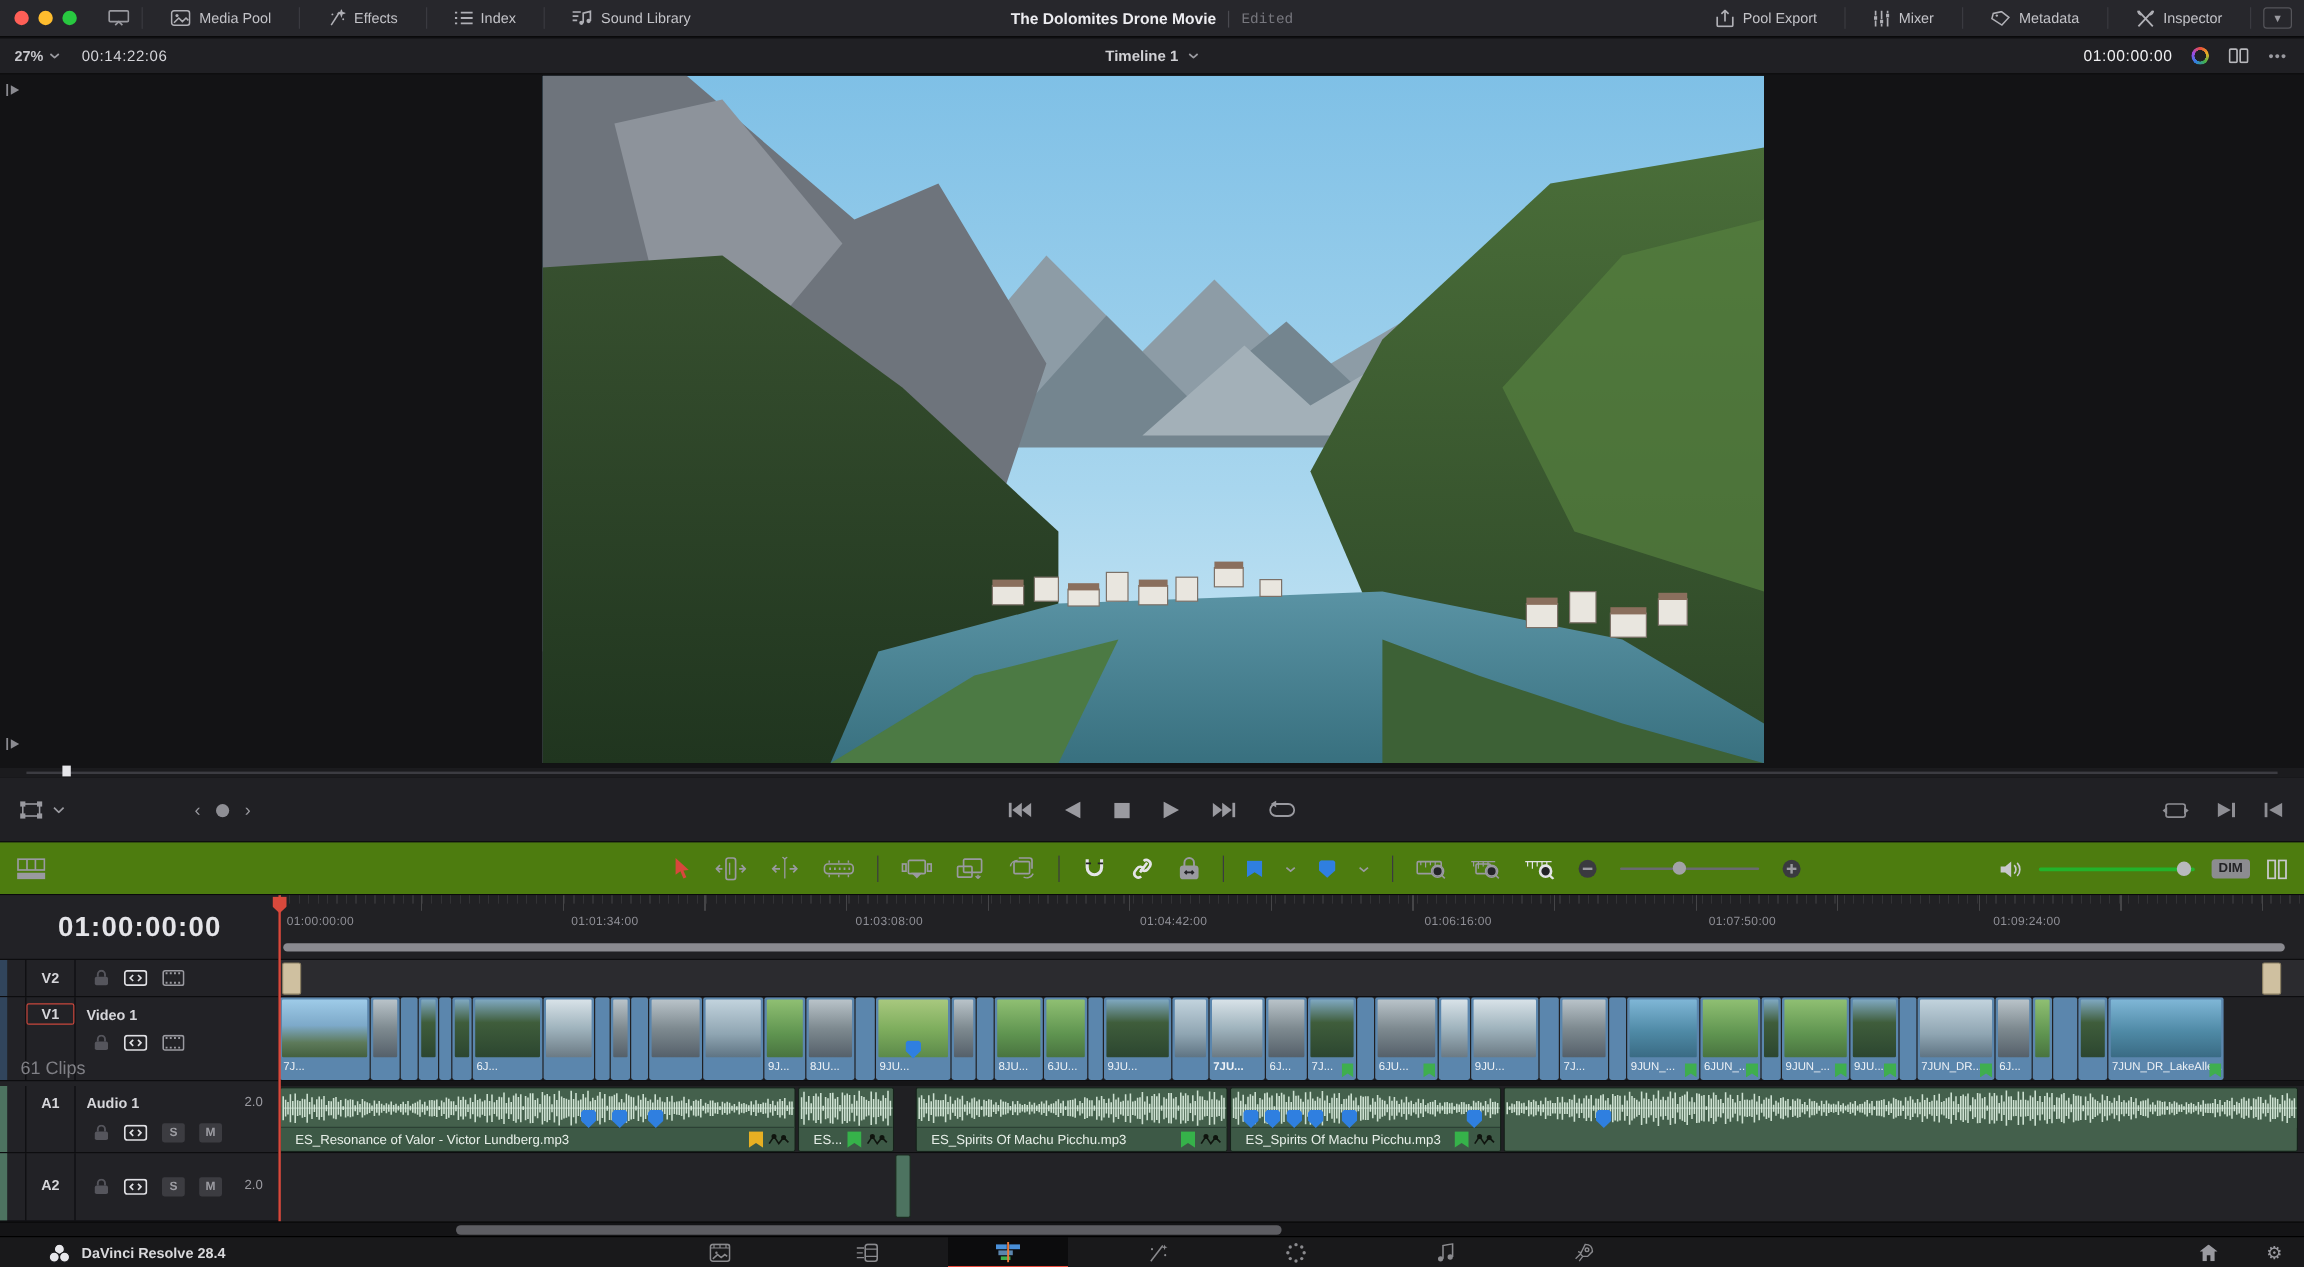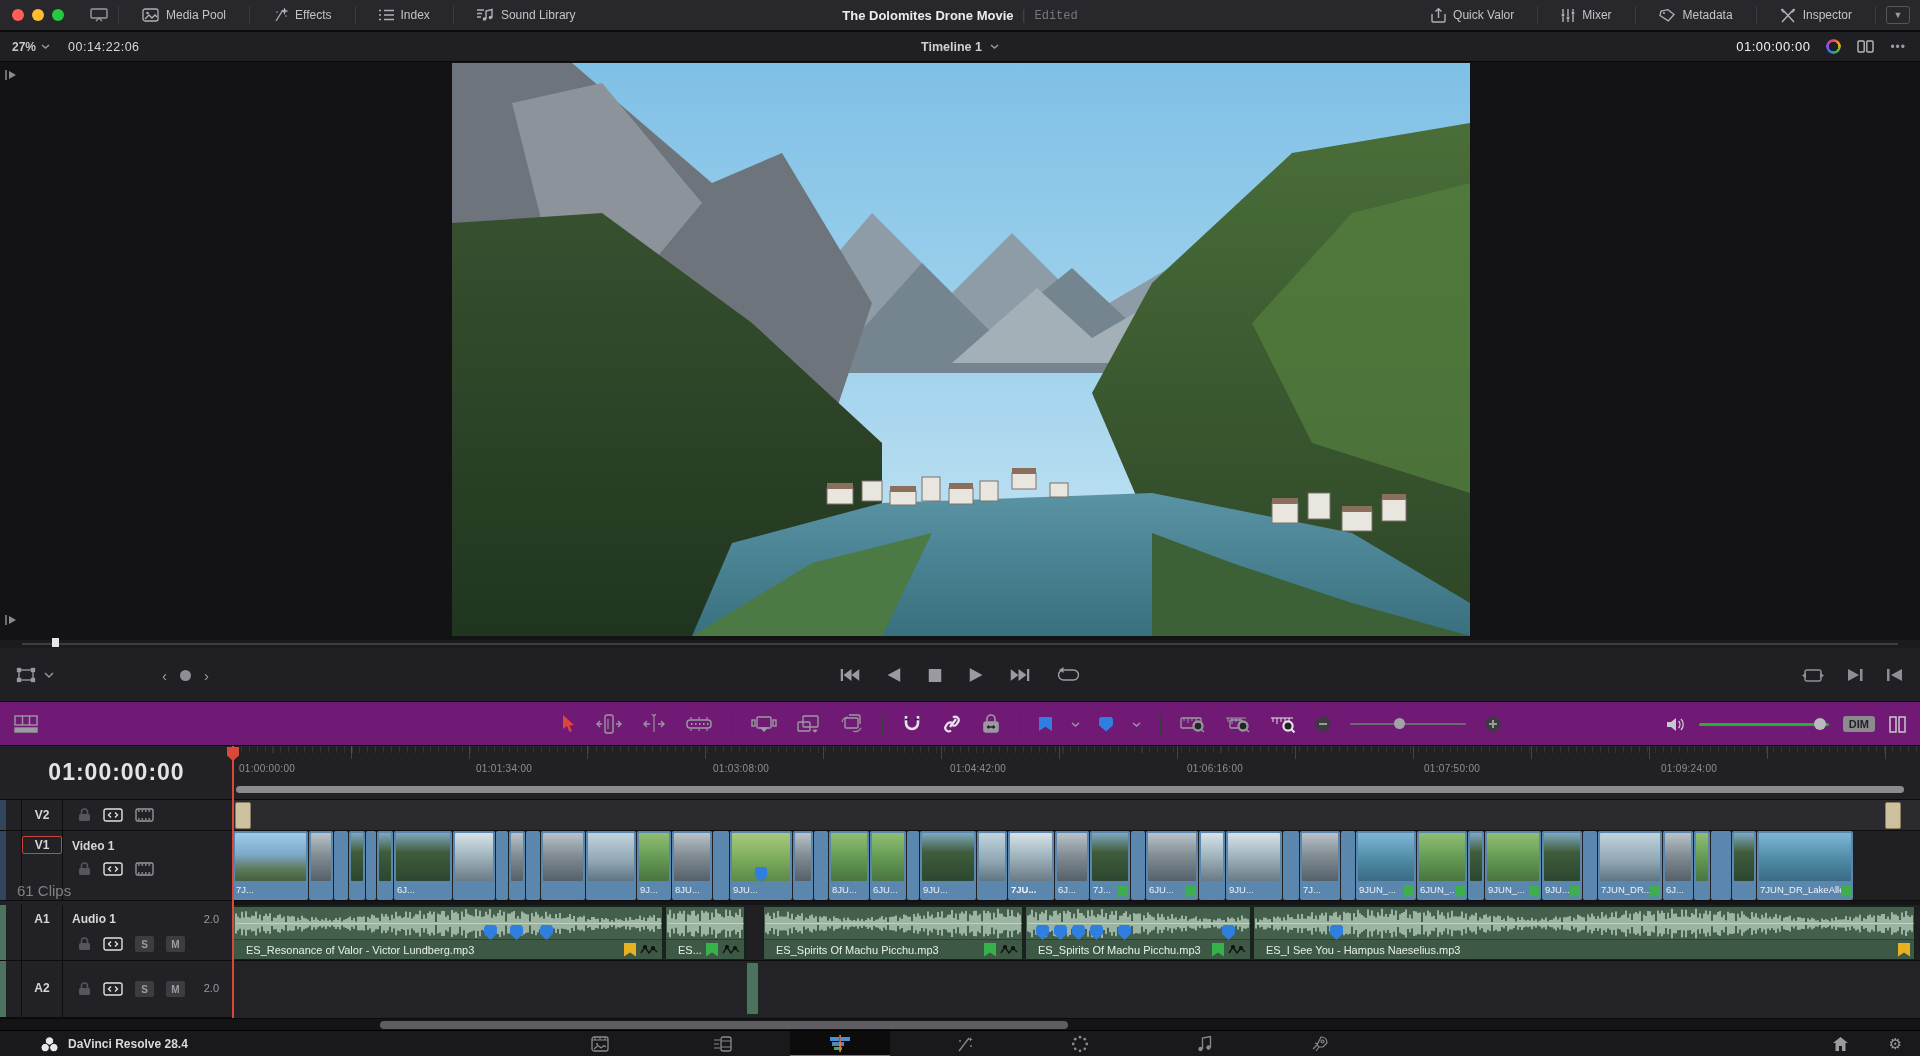--- a/index.html
+++ b/index.html
@@ -66,21 +66,21 @@
   .tr-left { position:absolute; left:16px; top:0; height:54px; display:flex; align-items:center; gap:8px; }
   .tr-jog { position:absolute; left:162px; top:0; height:54px; display:flex; align-items:center;
     gap:13px; color:#9a9aa0; font-size:15px; }
   .jog-dot { width:11px; height:11px; border-radius:50%; background:#8e8e94; }
   .tr-center { position:absolute; left:50%; top:0; transform:translateX(-50%); height:54px;
     display:flex; align-items:center; gap:28px; }
   .tr-right { position:absolute; right:18px; top:0; height:54px; display:flex; align-items:center; gap:24px; }
 
   
   #toolbar { position:absolute; left:0; top:702px; width:1920px; height:44px;
-    background:#701a75; border-bottom:1px solid #0a0a0b; }
+    background:#4d7c0f; border-bottom:1px solid #0a0a0b; }
   #tlv-opts { position:absolute; left:14px; top:13px; }
   .tools { position:absolute; left:560px; top:0; height:44px; display:flex; align-items:center; gap:19px; }
   .tool-sep { width:1px; height:22px; background:#3a3a40; }
   .zslider { width:116px; height:2px; background:#6a6a70; border-radius:1px; position:relative; }
   .zslider .knob { position:absolute; left:38%; top:-5px; width:11px; height:11px;
     border-radius:50%; background:#a2a2a8; }
   .audio-right { position:absolute; right:14px; top:0; height:44px; display:flex; align-items:center; gap:14px; }
   .vol { width:130px; height:3px; background:#23b32b; border-radius:2px; position:relative; }
   .vol .knob { position:absolute; right:3px; top:-4.5px; width:12px; height:12px;
     border-radius:50%; background:#b9b9be; }
@@ -248,21 +248,21 @@
     <span class="tb-vsep"></span>
     <span id="tb-status">Edited</span>
   </div>
 
   <div id="tb-right">
     <div class="tb-btn">
       <svg width="15" height="15" viewBox="0 0 15 15" fill="none" stroke="#b0b0b6" stroke-width="1.4">
         <path d="M1 6 v7 a1 1 0 0 0 1 1 h11 a1 1 0 0 0 1 -1 V6"></path>
           <path d="M7.5 10 V1 M4.5 3.5 L7.5 .7 L10.5 3.5"></path>
       </svg>
-      <span>Quick Valor</span>
+      <span>Pool Export</span>
     </div>
     <span class="tb-sep"></span>
     <div class="tb-btn">
       <svg width="14" height="15" viewBox="0 0 14 15" fill="none" stroke="#b0b0b6" stroke-width="1.4">
         <path d="M2 1 v4 M2 9 v5 M7 1 v7 M7 12 v2 M12 1 v2 M12 7 v7"></path>
         <rect x=".7" y="5.5" width="2.6" height="3" fill="#b0b0b6" stroke="none"></rect>
         <rect x="5.7" y="8.5" width="2.6" height="3" fill="#b0b0b6" stroke="none"></rect>
         <rect x="10.7" y="3.5" width="2.6" height="3" fill="#b0b0b6" stroke="none"></rect>
       </svg>
       <span>Mixer</span>
@@ -926,26 +926,20 @@
         <span class="amark-b" style="left: 92px;"></span>
         <span class="amark-b" style="left: 196px;"></span>
       </div>
       <div class="aclip" style="width: 662px;">
         <div class="awave">
           <svg width="662" height="33" viewBox="0 0 662 33">
      <path d="M2 16.5 H660" stroke="#cfe5d6" stroke-width="1" opacity=".6"></path>
      <path d="M2 11.5V21.5M4 14.9V18.1M6 12.5V20.5M8 13.2V19.8M10 10.6V22.4M12 10.7V22.3M14 12.4V20.6M16 11.9V21.1M18 14.9V18.1M20 9.8V23.2M22 11.3V21.7M24 9.5V23.5M26 10.7V22.3M28 13.8V19.2M30 10.3V22.7M32 13.2V19.8M34 7.5V25.5M36 10.5V22.5M38 10.1V22.9M40 12.1V20.9M42 12.1V20.9M44 7.2V25.8M46 11.8V21.2M48 6.9V26.1M50 11.6V21.4M52 11.7V21.3M54 8.9V24.1M56 9.5V23.5M58 5.3V27.7M60 12.0V21.0M62 8.4V24.6M64 12.5V20.5M66 8.2V24.8M68 5.9V27.1M70 8.6V24.4M72 5.6V27.4M74 14.3V18.7M76 8.4V24.6M78 8.7V24.3M80 5.7V27.3M82 4.8V28.2M84 10.1V22.9M86 8.1V24.9M88 13.5V19.5M90 4.7V28.3M92 6.3V26.7M94 5.5V27.5M96 6.2V26.8M98 13.6V19.4M100 6.0V27.0M102 10.0V23.0M104 2.8V30.2M106 6.3V26.7M108 7.9V25.1M110 9.4V23.6M112 10.9V22.1M114 2.6V30.4M116 8.4V24.6M118 3.6V29.4M120 8.8V24.2M122 10.6V22.4M124 5.2V27.8M126 8.4V24.6M128 1.7V31.3M130 9.5V23.5M132 6.9V26.1M134 9.9V23.1M136 6.9V26.1M138 2.5V30.5M140 8.3V24.7M142 3.5V29.5M144 12.9V20.1M146 7.2V25.8M148 6.1V26.9M150 5.1V27.9M152 2.6V30.4M154 10.9V22.1M156 7.4V25.6M158 11.6V21.4M160 4.1V28.9M162 4.4V28.6M164 6.1V26.9M166 5.4V27.6M168 14.9V18.1M170 5.4V27.6M172 8.4V24.6M174 3.4V29.6M176 5.5V27.5M178 9.4V23.6M180 8.8V24.2M182 12.2V20.8M184 3.3V29.7M186 7.7V25.3M188 5.3V27.7M190 8.8V24.2M192 11.8V21.2M194 5.6V27.4M196 10.4V22.6M198 3.7V29.3M200 9.5V23.5M202 9.2V23.8M204 9.8V23.2M206 9.2V23.8M208 4.5V28.5M210 11.0V22.0M212 6.4V26.6M214 12.8V20.2M216 9.5V23.5M218 7.5V25.5M220 8.6V24.4M222 5.8V27.2M224 13.6V19.4M226 10.2V22.8M228 11.8V21.2M230 8.0V25.0M232 7.3V25.7M234 10.2V22.8M236 8.8V24.2M238 14.9V18.1M240 9.1V23.9M242 10.3V22.7M244 8.5V24.5M246 9.1V23.9M248 13.0V20.0M250 11.4V21.6M252 13.9V19.1M254 8.7V24.3M256 10.7V22.3M258 10.6V22.4M260 11.9V21.1M262 14.4V18.6M264 10.3V22.7M266 13.1V19.9M268 10.0V23.0M270 12.5V20.5M272 13.4V19.6M274 12.8V20.2M276 13.4V19.6M278 10.8V22.2M280 13.8V19.2M282 12.3V20.7M284 14.5V18.5M286 13.4V19.6M288 11.6V21.4M290 12.8V20.2M292 10.5V22.5M294 14.3V18.7M296 13.0V20.0M298 12.8V20.2M300 11.2V21.8M302 9.6V23.4M304 12.6V20.4M306 10.6V22.4M308 14.9V18.1M310 10.3V22.7M312 10.3V22.7M314 9.7V23.3M316 9.0V24.0M318 13.9V19.1M320 10.8V22.2M322 12.6V20.4M324 7.7V25.3M326 8.8V24.2M328 9.9V23.1M330 10.2V22.8M332 14.2V18.8M334 7.4V25.6M336 10.3V22.7M338 6.6V26.4M340 9.2V23.8M342 12.0V21.0M344 8.9V24.1M346 11.5V21.5M348 4.9V28.1M350 9.7V23.3M352 7.7V25.3M354 11.4V21.6M356 10.3V22.7M358 5.4V27.6M360 10.0V23.0M362 4.5V28.5M364 11.3V21.7M366 10.4V22.6M368 8.2V24.8M370 7.4V25.6M372 3.5V29.5M374 10.8V22.2M376 6.6V26.4M378 13.1V19.9M380 6.4V26.6M382 5.1V27.9M384 6.5V26.5M386 4.2V28.8M388 14.0V19.0M390 7.4V25.6M392 9.0V24.0M394 3.9V29.1M396 4.2V28.8M398 8.2V24.8M400 7.2V25.8M402 14.3V18.7M404 3.6V29.4M406 6.5V26.5M408 3.8V29.2M410 6.0V27.0M412 12.1V20.9M414 5.8V27.2M416 10.9V22.1M418 1.8V31.2M420 6.7V26.3M422 6.5V26.5M424 9.7V23.3M426 9.9V23.1M428 2.6V30.4M430 9.4V23.6M432 2.8V30.2M434 9.5V23.5M436 10.0V23.0M438 6.0V27.0M440 7.4V25.6M442 1.8V31.2M444 10.6V22.4M446 6.3V26.7M448 11.3V21.7M450 6.4V26.6M452 3.6V29.4M454 7.4V25.6M456 3.9V29.1M458 13.8V19.2M460 7.4V25.6M462 7.7V25.3M464 4.9V28.1M466 3.9V29.1M468 10.0V23.0M470 7.8V25.2M472 13.2V19.8M474 4.7V28.3M476 6.2V26.8M478 6.0V27.0M480 6.6V26.4M482 14.0V19.0M484 6.7V26.3M486 10.4V22.6M488 4.3V28.7M490 7.4V25.6M492 9.2V23.8M494 10.4V22.6M496 12.0V21.0M498 5.0V28.0M500 9.8V23.2M502 6.3V26.7M504 10.4V22.6M506 12.0V21.0M508 7.8V25.2M510 10.6V22.4M512 5.7V27.3M514 11.4V21.6M516 9.8V23.2M518 11.8V21.2M520 10.0V23.0M522 7.1V25.9M524 11.3V21.7M526 8.2V24.8M528 14.1V18.9M530 10.8V22.2M532 10.1V22.9M534 9.8V23.2M536 8.5V24.5M538 13.5V19.5M540 11.5V21.5M542 13.7V19.3M544 10.0V23.0M546 10.2V22.8M548 11.3V21.7M550 11.0V22.0M552 14.9V18.1M554 11.3V21.7M556 12.7V20.3M558 10.7V22.3M560 11.7V21.3M562 13.6V19.4M564 13.3V19.7M566 14.9V18.1M568 11.5V21.5M570 13.0V20.0M572 11.9V21.1M574 13.1V19.9M576 14.4V18.6M578 11.3V21.7M580 13.6V19.4M582 9.9V23.1M584 12.7V20.3M586 12.5V20.5M588 12.5V20.5M590 12.2V20.8M592 8.9V24.1M594 13.0V20.0M596 9.7V23.3M598 13.8V19.2M600 11.4V21.6M602 9.6V23.4M604 10.4V22.6M606 7.8V25.2M608 13.9V19.1M610 11.1V21.9M612 12.1V20.9M614 8.6V24.4M616 7.4V25.6M618 10.2V22.8M620 8.5V24.5M622 14.9V18.1M624 8.2V24.8M626 9.1V23.9M628 6.9V26.1M630 7.1V25.9M632 12.1V20.9M634 9.5V23.5M636 12.6V20.4M638 5.2V27.8M640 7.6V25.4M642 7.5V25.5M644 8.9V24.1M646 13.0V20.0M648 5.6V27.4M650 10.0V23.0M652 4.1V28.9M654 8.4V24.6M656 10.1V22.9M658 8.3V24.7" stroke="#d9ecdd" stroke-width="1.3" opacity=".92"></path>
           </svg>
         </div>
-        <div class="aband">
-          <span class="nm">ES_I See You - Hampus Naeselius.mp3</span>
-          <span class="endicons">
-            <span class="emark em-y"></span>
-          </span>
-        </div>
         <span class="amark-b" style="left: 76px;"></span>
       </div>
     </div>
   <div id="a2-content" class="gridlines">
     <div class="a2clip"></div>
   </div>
 
   <div id="playhead"></div>
   <div id="playhead-flag"></div>
 </div>

